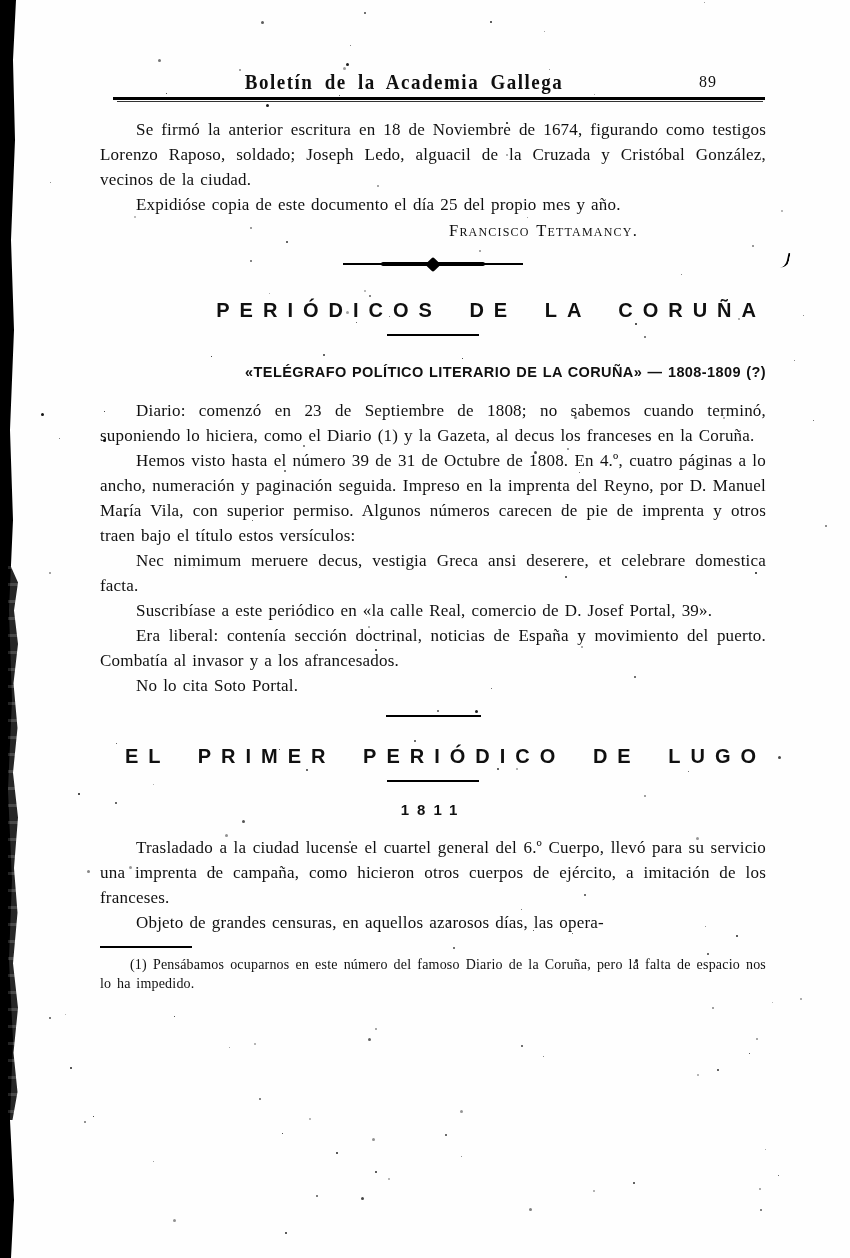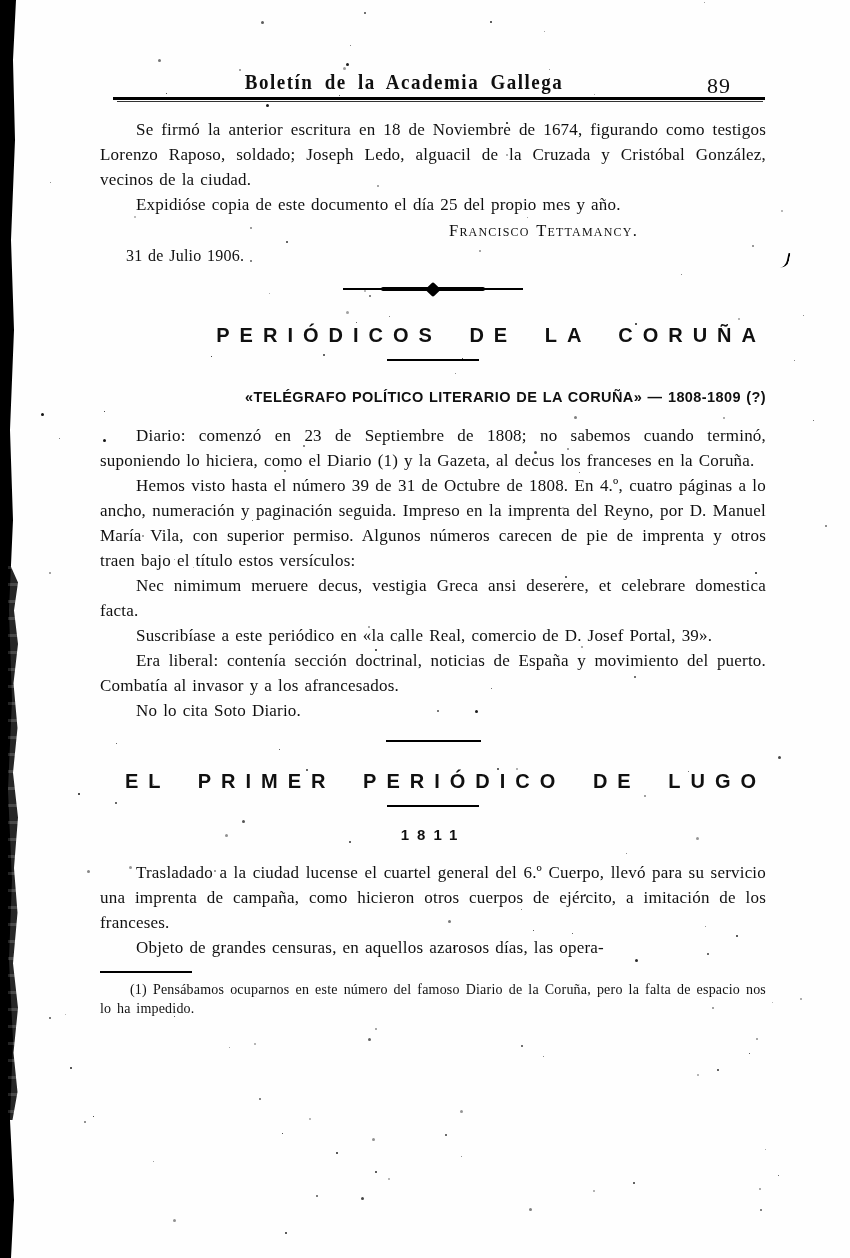--- a/index.html
+++ b/index.html
@@ -11,21 +11,21 @@
     clip-path:polygon(0 0,16px 0,13px 60px,15px 140px,11px 240px,14px 330px,10px 430px,13px 520px,
       9px 610px,12px 700px,8px 790px,12px 880px,9px 960px,13px 1040px,10px 1120px,14px 1200px,11px 1258px,0 1258px);}
   .gutter-noise{position:absolute;left:8px;top:560px;width:10px;height:560px;
     background:repeating-linear-gradient(180deg,#000 0 6px,#2a2a2a 6px 9px,#000 9px 17px);
     opacity:.85;clip-path:polygon(0 0,100% 4%,60% 9%,100% 15%,55% 22%,95% 30%,50% 38%,100% 46%,60% 55%,95% 63%,50% 72%,100% 80%,55% 88%,95% 95%,45% 100%,0 100%);}
 
   
   .runhead{position:absolute;top:72px;left:113px;width:652px;height:26px;}
   .runhead .title{position:absolute;left:0;right:70px;text-align:center;font-size:19px;font-weight:bold;
     letter-spacing:1.5px;word-spacing:5px;transform:scaleY(1.05);}
-  .runhead .pageno{position:absolute;right:34px;top:1px;font-size:22px;letter-spacing:1px;}
+  .runhead .pageno{position:absolute;right:48px;top:1px;font-size:16px;letter-spacing:1px;}
   .head-rule{position:absolute;top:97px;left:113px;width:652px;height:3px;background:#000;}
   .head-rule:after{content:"";position:absolute;left:4px;right:2px;top:4px;height:1px;background:#000;opacity:.8;}
 
   
   .content{position:absolute;left:100px;top:117px;width:666px;font-size:17px;line-height:25px;
     text-align:justify;letter-spacing:.2px;word-spacing:1.5px;}
   .content p{margin:0;}
   p.body{text-indent:36px;}
   .italic{}
   .smallcaps{font-variant:small-caps;letter-spacing:1.2px;}
@@ -65,35 +65,34 @@
   <div class="runhead">
     <div class="title">Boletín de la Academia Gallega</div>
     <div class="pageno">89</div>
   </div>
   <div class="head-rule"></div>
 
   <div class="content">
       <p class="body"><span>Se firmó la anterior escritura en 18 de Noviembre de 1674, figurando como testigos Lorenzo Raposo, soldado; Joseph Ledo, alguacil de la Cruzada y Cristóbal González, vecinos de la ciudad.</span></p>
       <p class="body"><span>Expidióse copia de este documento el día 25 del propio mes y año.</span></p>
       <p class="signature"><span class="smallcaps">Francisco Tettamancy.</span></p>
-      <p class="dateline"><span>31 de Julio 1906.</span></p>
       <div class="ornament">
         <span class="line"></span>
         <span class="thick"></span>
         <span class="diamond"></span>
       </div>
       <div class="h1">PERIÓDICOS DE LA CORUÑA</div>
       <div class="title-underline"></div>
       <div class="h2">«TELÉGRAFO POLÍTICO LITERARIO DE LA CORUÑA» — 1808-1809 (?)</div>
       <p class="body spacer-after-h2"><span>Diario: comenzó en 23 de Septiembre de 1808; no sabemos cuando terminó, suponiendo lo hiciera, como el </span><span class="italic">Diario</span><span> (1) y la </span><span class="italic">Gazeta</span><span>, al decus los franceses en la Coruña.</span></p>
       <p class="body"><span>Hemos visto hasta el número 39 de 31 de Octubre de 1808. En 4.º, cuatro páginas a lo ancho, numeración y paginación seguida. </span><span class="italic">Impreso en la imprenta del Reyno, por D. Manuel María Vila, con superior permiso.</span><span> Algunos números carecen de pie de imprenta y otros traen bajo el título estos versículos:</span></p>
       <p class="body"><span class="italic">Nec nimimum meruere decus, vestigia Greca ansi deserere, et celebrare domestica facta.</span></p>
       <p class="body"><span>Suscribíase a este periódico en «la calle Real, comercio de D. Josef Portal, 39».</span></p>
       <p class="body"><span>Era liberal: contenía sección doctrinal, noticias de España y movimiento del puerto. Combatía al invasor y a los afrancesados.</span></p>
-      <p class="body"><span>No lo cita </span><span class="italic">Soto Diario.</span></p>
+      <p class="body"><span>No lo cita </span><span class="italic">Soto Portal.</span></p>
       <div class="line-divider"></div>
       <div class="h1">EL PRIMER PERIÓDICO DE LUGO</div>
       <div class="title-underline"></div>
       <div class="h3">1811</div>
       <p class="body spacer-after-h2"><span>Trasladado a la ciudad lucense el cuartel general del 6.º Cuerpo, llevó para su servicio una imprenta de campaña, como hicieron otros cuerpos de ejército, a imitación de los franceses.</span></p>
       <p class="body"><span>Objeto de grandes censuras, en aquellos azarosos días, las opera-</span></p>
       <div class="footnote-rule"></div>
       <p class="footnote"><span>(1) Pensábamos ocuparnos en este número del famoso </span><span class="italic">Diario de la Coruña</span><span>, pero la falta de espacio nos lo ha impedido.</span></p>
     </div>
 

